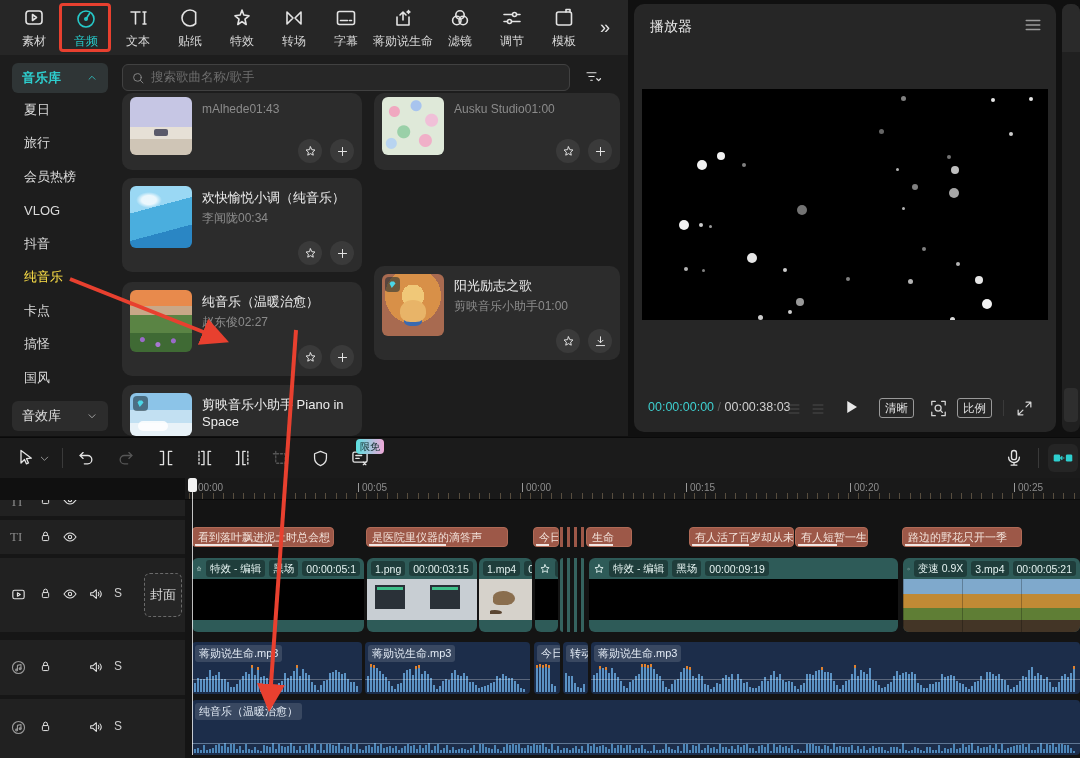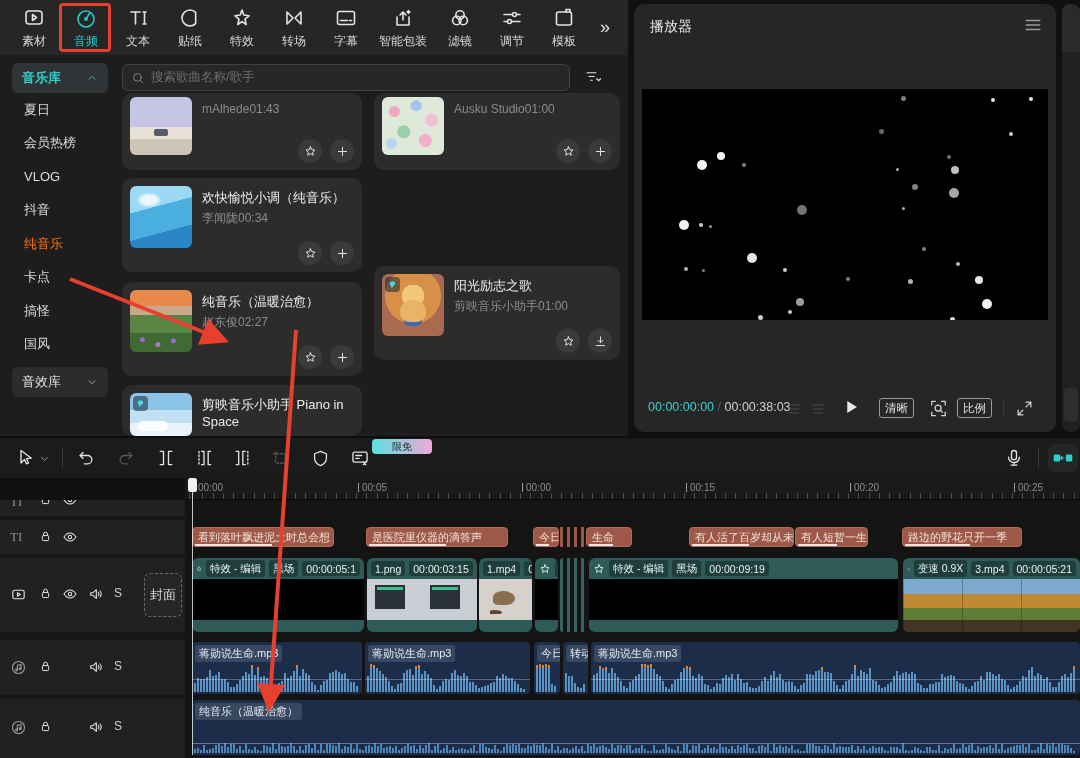--- a/index.html
+++ b/index.html
@@ -20,21 +20,21 @@
   #expand{width:30px;height:48px;display:flex;align-items:center;justify-content:center;color:#e3e3e3;font-size:18px;cursor:pointer;}
 
   
   #library{left:0;top:55px;width:628px;height:381px;background:#1d1d1d;}
   #side{position:absolute;left:6px;top:8px;width:110px;}
   .side-btn{width:96px;height:30px;margin-left:6px;background:#2f3536;border-radius:6px;display:flex;align-items:center;justify-content:space-between;padding:0 10px;cursor:pointer;}
   .side-btn .t{font-size:13px;color:#2ecfcf;font-weight:bold;}
   .side-btn.sfx{background:#2c2c2c;margin-top:6px;}
   .side-btn.sfx .t{color:#e0e0e0;font-weight:normal;}
   .side-item{height:33.5px;display:flex;align-items:center;padding-left:18px;font-size:13px;color:#dcdcdc;cursor:pointer;}
-  .side-item.active{color:#f97316;}
+  .side-item.active{color:#fde047;}
   #searchbar{position:absolute;left:122px;top:9px;width:448px;height:27px;background:#272727;border:1px solid #414141;border-radius:6px;display:flex;align-items:center;padding:0 8px;gap:6px;}
   #searchbar .ph{font-size:12.5px;color:#6e6e6e;}
   #filterbtn{position:absolute;left:580px;top:11px;width:26px;height:24px;display:flex;align-items:center;justify-content:center;cursor:pointer;}
 
   .card{position:absolute;background:#2c2c2c;border-radius:10px;overflow:hidden;cursor:pointer;}
   .thumb{position:absolute;left:8px;top:8px;width:62px;height:62px;border-radius:6px;overflow:hidden;}
   .card .title{position:absolute;left:80px;top:11px;right:8px;font-size:13px;color:#ececec;line-height:17px;}
   .card .sub{position:absolute;left:80px;top:32px;font-size:12px;color:#8b8b8b;}
   .card.cut .sub{top:9px;}
   .acts{position:absolute;right:8px;bottom:7px;display:flex;gap:8px;}
@@ -71,21 +71,21 @@
   .pbtn{position:absolute;top:2px;height:20px;border:1px solid #9a9a9a;border-radius:3px;color:#e0e0e0;font-size:11.5px;display:flex;align-items:center;padding:0 5px;cursor:pointer;}
   #rightstrip{left:1062px;top:4px;width:18px;height:428px;background:#202020;border-radius:8px;overflow:hidden;}
   #rightstrip .cap{height:48px;background:#2a2a2a;}
   #rightstrip .knob{position:absolute;left:2px;bottom:10px;width:14px;height:34px;border-radius:4px;background:#2e2e2e;cursor:pointer;}
 
   
   #tltools{left:0;top:437px;width:1080px;height:41px;background:#1b1b1b;border-top:1px solid #0a0a0a;}
   .tool{position:absolute;top:6px;width:28px;height:28px;display:flex;align-items:center;justify-content:center;cursor:pointer;}
   .tool.dis .ic{stroke:#565656;}
   .vdiv{position:absolute;top:10px;width:1px;height:20px;background:#3a3a3a;}
-  #freebadge{position:absolute;left:372px;top:1px;height:15px;padding:0 20px;border-radius:4px;background:linear-gradient(90deg,#5ae0e0,#f0a8d8);font-size:10px;color:#143030;display:flex;align-items:center;z-index:5;}
+  #freebadge{position:absolute;left:356px;top:1px;height:15px;padding:0 4px;border-radius:4px;background:linear-gradient(90deg,#5ae0e0,#f0a8d8);font-size:10px;color:#143030;display:flex;align-items:center;z-index:5;}
 
   
   #ruler{left:185px;top:478px;width:895px;height:22px;background:#191919;border-bottom:1px solid #0a0a0a;background-image:repeating-linear-gradient(90deg,rgba(150,130,100,.5) 0 1px,transparent 1px 10.25px);background-size:100% 6px;background-repeat:repeat-x;background-position:7px 100%;}
   .rlab{position:absolute;top:4px;font-size:10px;color:#8d8d8d;display:flex;align-items:center;gap:3px;}
   .rlab::before{content:"";width:1px;height:9px;background:#9a9a9a;display:block;}
   #playhead{left:188px;top:478px;width:9px;height:14px;background:#f2f2f2;border-radius:2.5px;z-index:30;}
   #phline{left:192px;top:492px;width:1px;height:263px;background:rgba(255,255,255,.75);z-index:29;}
 
   
   #theads{left:0;top:500px;width:185px;height:258px;background:#161616;}
@@ -211,21 +211,21 @@
           <path d="M6.5 14.5 h7 M15.5 14.5 h2"></path>
         </svg>
       <span class="lbl">字幕</span>
     </div>
     <div class="tab wide">
       <svg class="ic" width="24" height="24">
           <path d="M6 11 v8 h12 v-8"></path>
           <path d="M12 14 v-8 M9 9 l3 -3 3 3"></path>
           <path d="M17.5 4.5 l.4 1 1 .4 -1 .4 -.4 1 -.4 -1 -1 -.4 1 -.4 z"></path>
         </svg>
-      <span class="lbl">智能包装</span>
+      <span class="lbl">蒋勋说生命</span>
     </div>
     <div class="tab">
       <svg class="ic" width="24" height="24">
           <circle cx="12" cy="9" r="4.2"></circle>
           <circle cx="8.8" cy="14.5" r="4.2"></circle>
           <circle cx="15.2" cy="14.5" r="4.2"></circle>
         </svg>
       <span class="lbl">滤镜</span>
     </div>
     <div class="tab">
@@ -249,20 +249,21 @@
 
   <div id="library" class="abs">
     <div id="side">
       <div class="side-btn">
         <span class="t">音乐库</span>
         <svg class="ic" width="12" height="12" viewBox="0 0 24 24" style="stroke:#2ecfcf">
             <path d="M6 14.5 l6-6 6 6"></path>
           </svg>
       </div>
       <div class="side-item">夏日</div>
+      <div class="side-item">旅行</div>
       <div class="side-item">会员热榜</div>
       <div class="side-item">VLOG</div>
       <div class="side-item">抖音</div>
       <div class="side-item active">纯音乐</div>
       <div class="side-item">卡点</div>
       <div class="side-item">搞怪</div>
       <div class="side-item">国风</div>
       <div class="side-btn sfx">
         <span class="t">音效库</span>
         <svg class="ic" width="12" height="12" viewBox="0 0 24 24" style="stroke:#bdbdbd">

